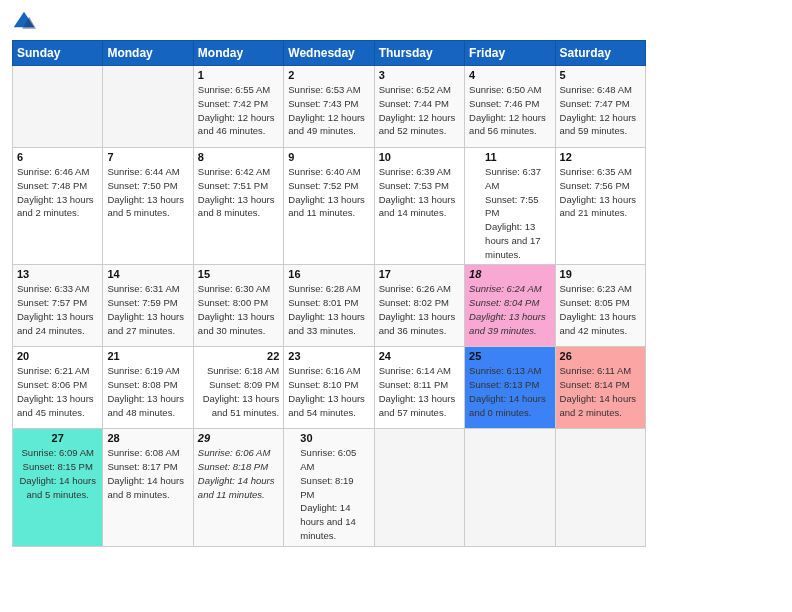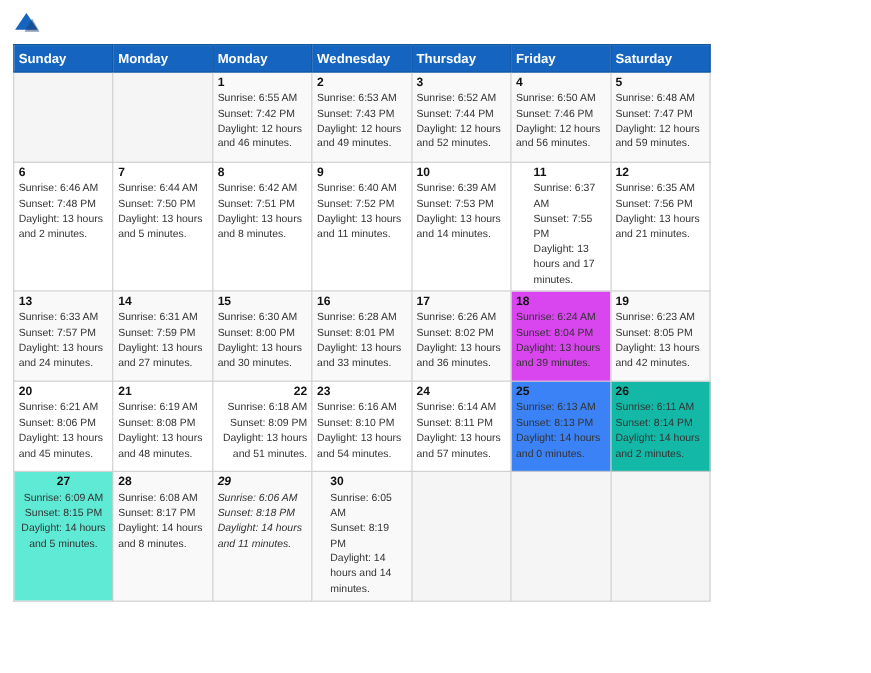--- a/index.html
+++ b/index.html
@@ -197,21 +197,21 @@
             <div class="day-detail">Sunrise: 6:30 AM<br>Sunset: 8:00 PM<br>Daylight: 13 hours and 30 minutes.</div>
           </td>
           <td style="background: rgb(249, 249, 249);">
             <span class="day-num">16</span>
             <div class="day-detail">Sunrise: 6:28 AM<br>Sunset: 8:01 PM<br>Daylight: 13 hours and 33 minutes.</div>
           </td>
           <td style="background: rgb(249, 249, 249); margin-left: 16px;">
             <span class="day-num">17</span>
             <div class="day-detail">Sunrise: 6:26 AM<br>Sunset: 8:02 PM<br>Daylight: 13 hours and 36 minutes.</div>
           </td>
-          <td style="background: #d946ef;">
+          <td style="background: #f9a8d4; font-style: italic;">
             <span class="day-num">18</span>
             <div class="day-detail">Sunrise: 6:24 AM<br>Sunset: 8:04 PM<br>Daylight: 13 hours and 39 minutes.</div>
           </td>
           <td style="background: rgb(249, 249, 249);">
             <span class="day-num">19</span>
             <div class="day-detail">Sunrise: 6:23 AM<br>Sunset: 8:05 PM<br>Daylight: 13 hours and 42 minutes.</div>
           </td>
         </tr>
         <tr>
           <td style="background: rgb(255, 255, 255);">
@@ -231,21 +231,21 @@
             <div class="day-detail">Sunrise: 6:16 AM<br>Sunset: 8:10 PM<br>Daylight: 13 hours and 54 minutes.</div>
           </td>
           <td style="background: rgb(255, 255, 255);">
             <span class="day-num">24</span>
             <div class="day-detail">Sunrise: 6:14 AM<br>Sunset: 8:11 PM<br>Daylight: 13 hours and 57 minutes.</div>
           </td>
           <td style="background: #3b82f6;">
             <span class="day-num">25</span>
             <div class="day-detail">Sunrise: 6:13 AM<br>Sunset: 8:13 PM<br>Daylight: 14 hours and 0 minutes.</div>
           </td>
-          <td style="background: #14b8a6;">
+          <td style="background: #fca5a5;">
             <span class="day-num">26</span>
             <div class="day-detail">Sunrise: 6:11 AM<br>Sunset: 8:14 PM<br>Daylight: 14 hours and 2 minutes.</div>
           </td>
         </tr>
         <tr>
           <td style="background: #5eead4; text-align: center;">
             <span class="day-num">27</span>
             <div class="day-detail">Sunrise: 6:09 AM<br>Sunset: 8:15 PM<br>Daylight: 14 hours and 5 minutes.</div>
           </td>
           <td style="background: rgb(249, 249, 249);">

